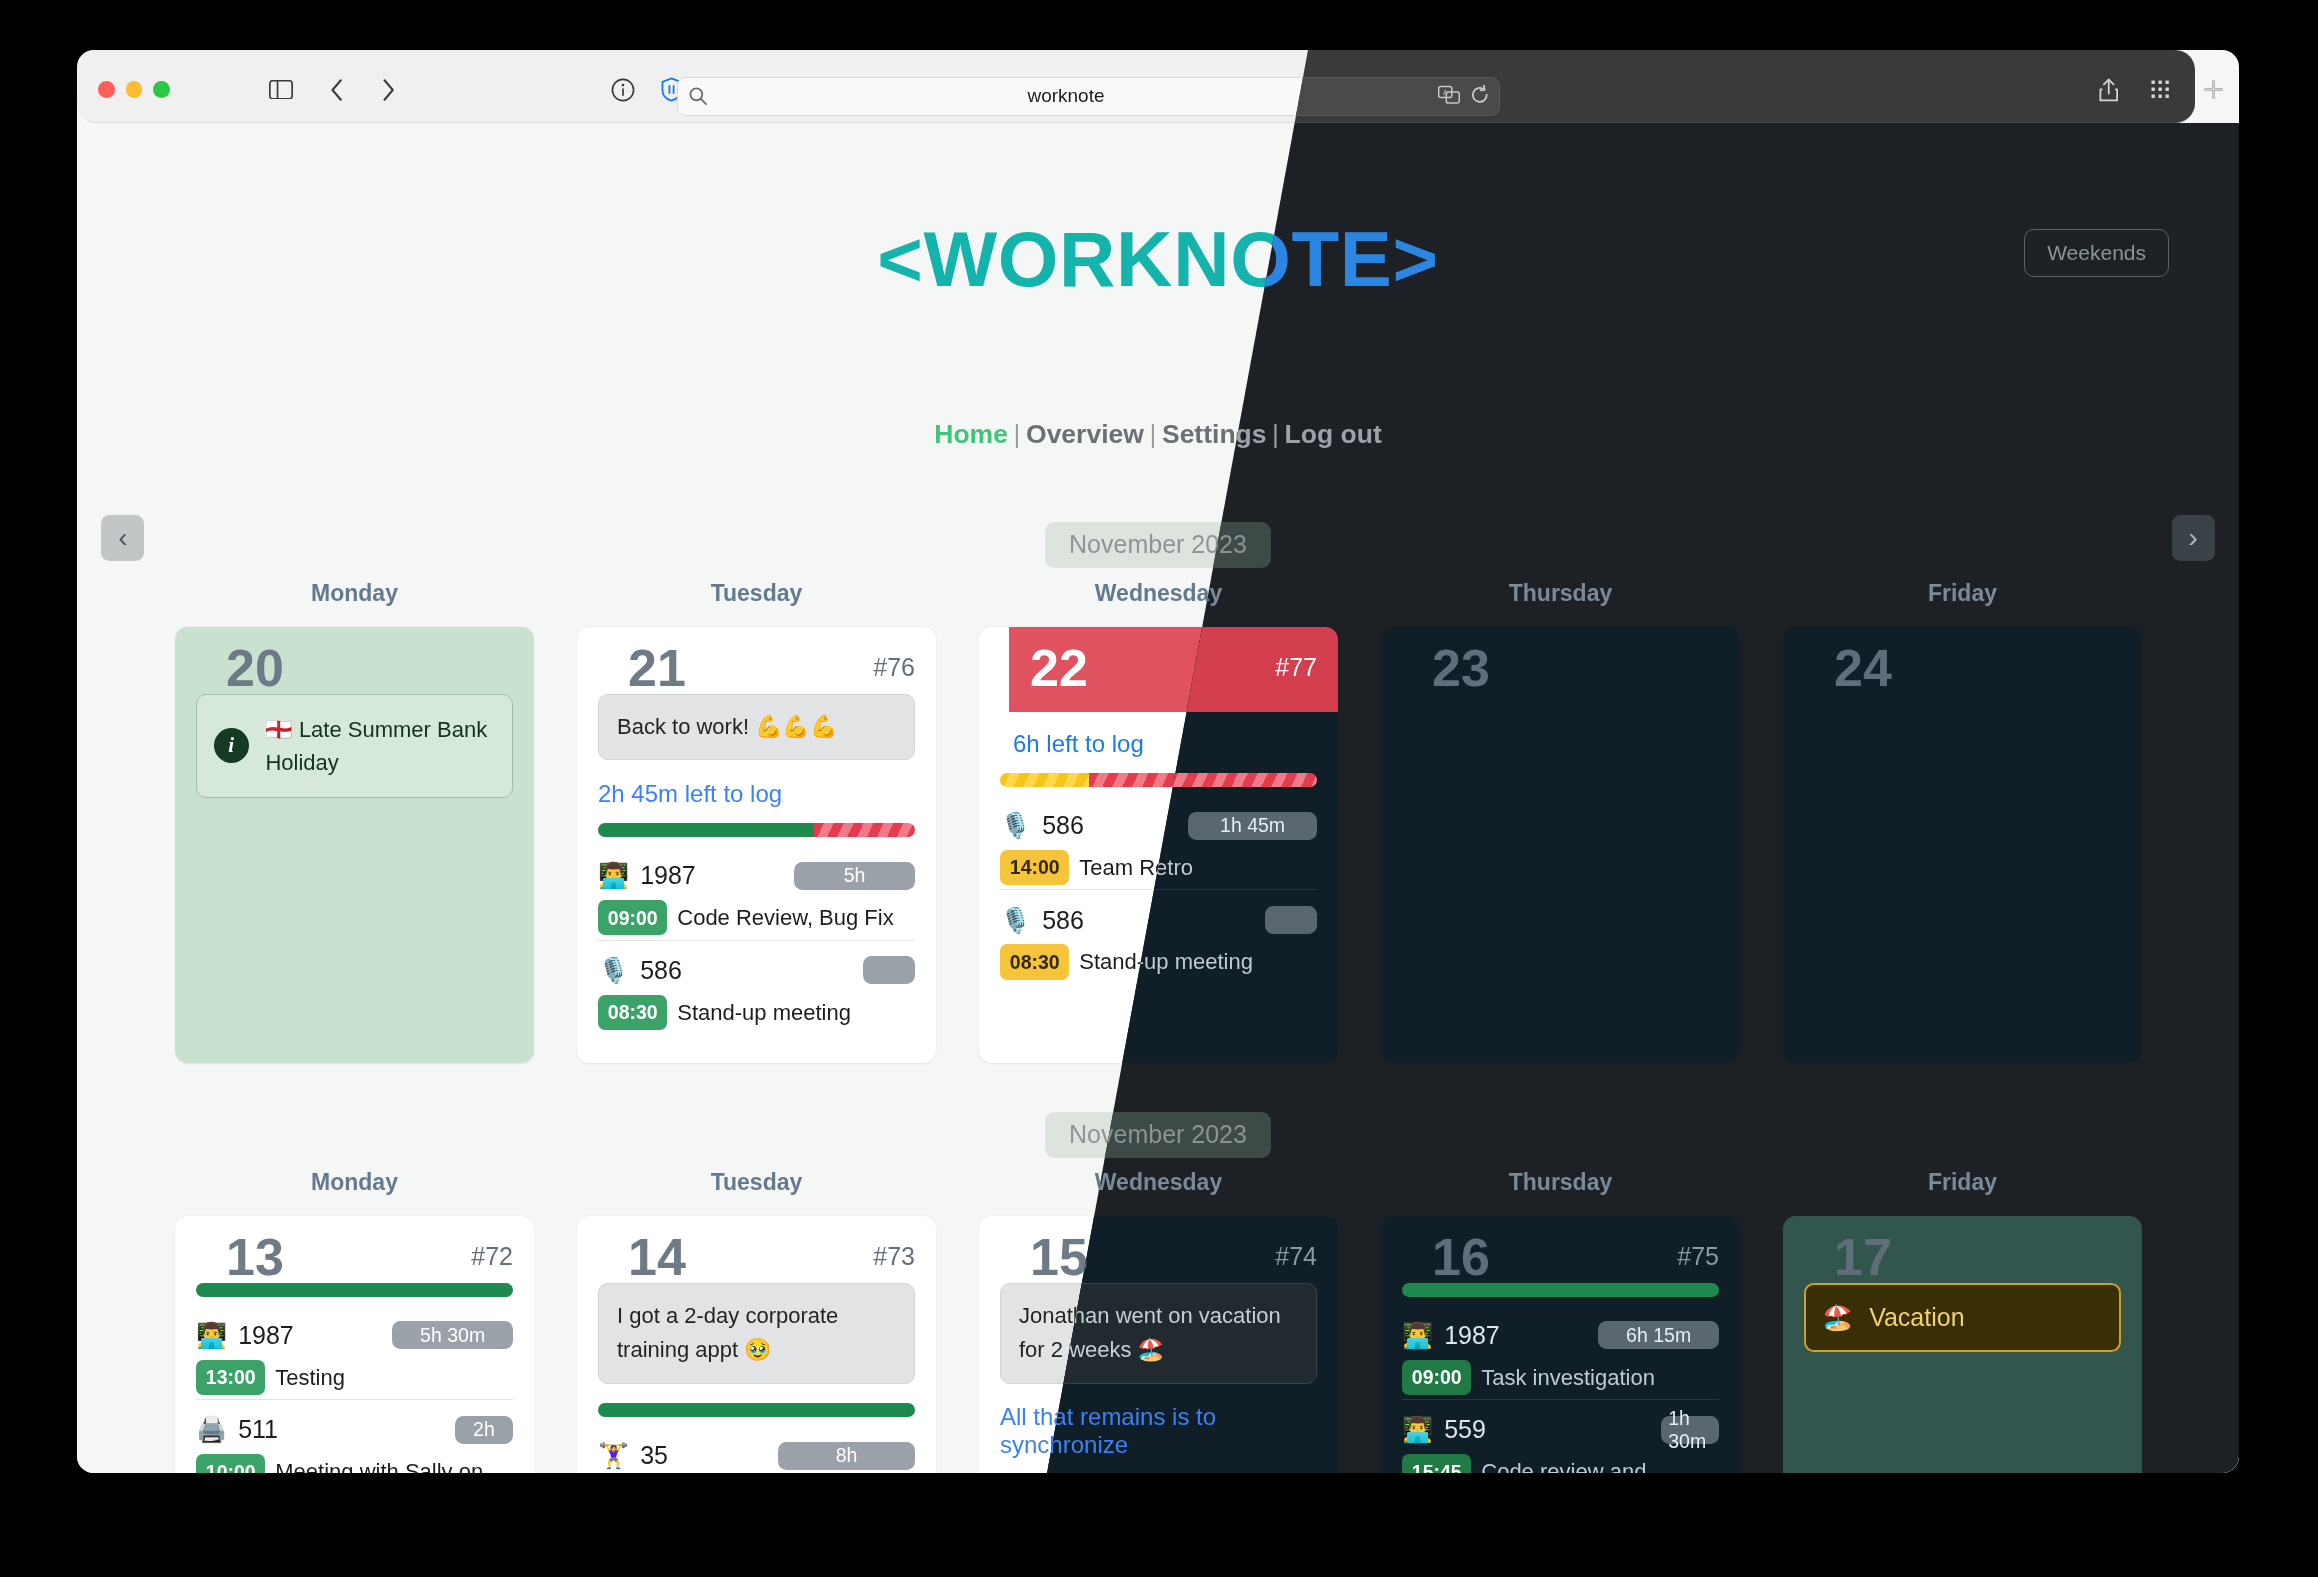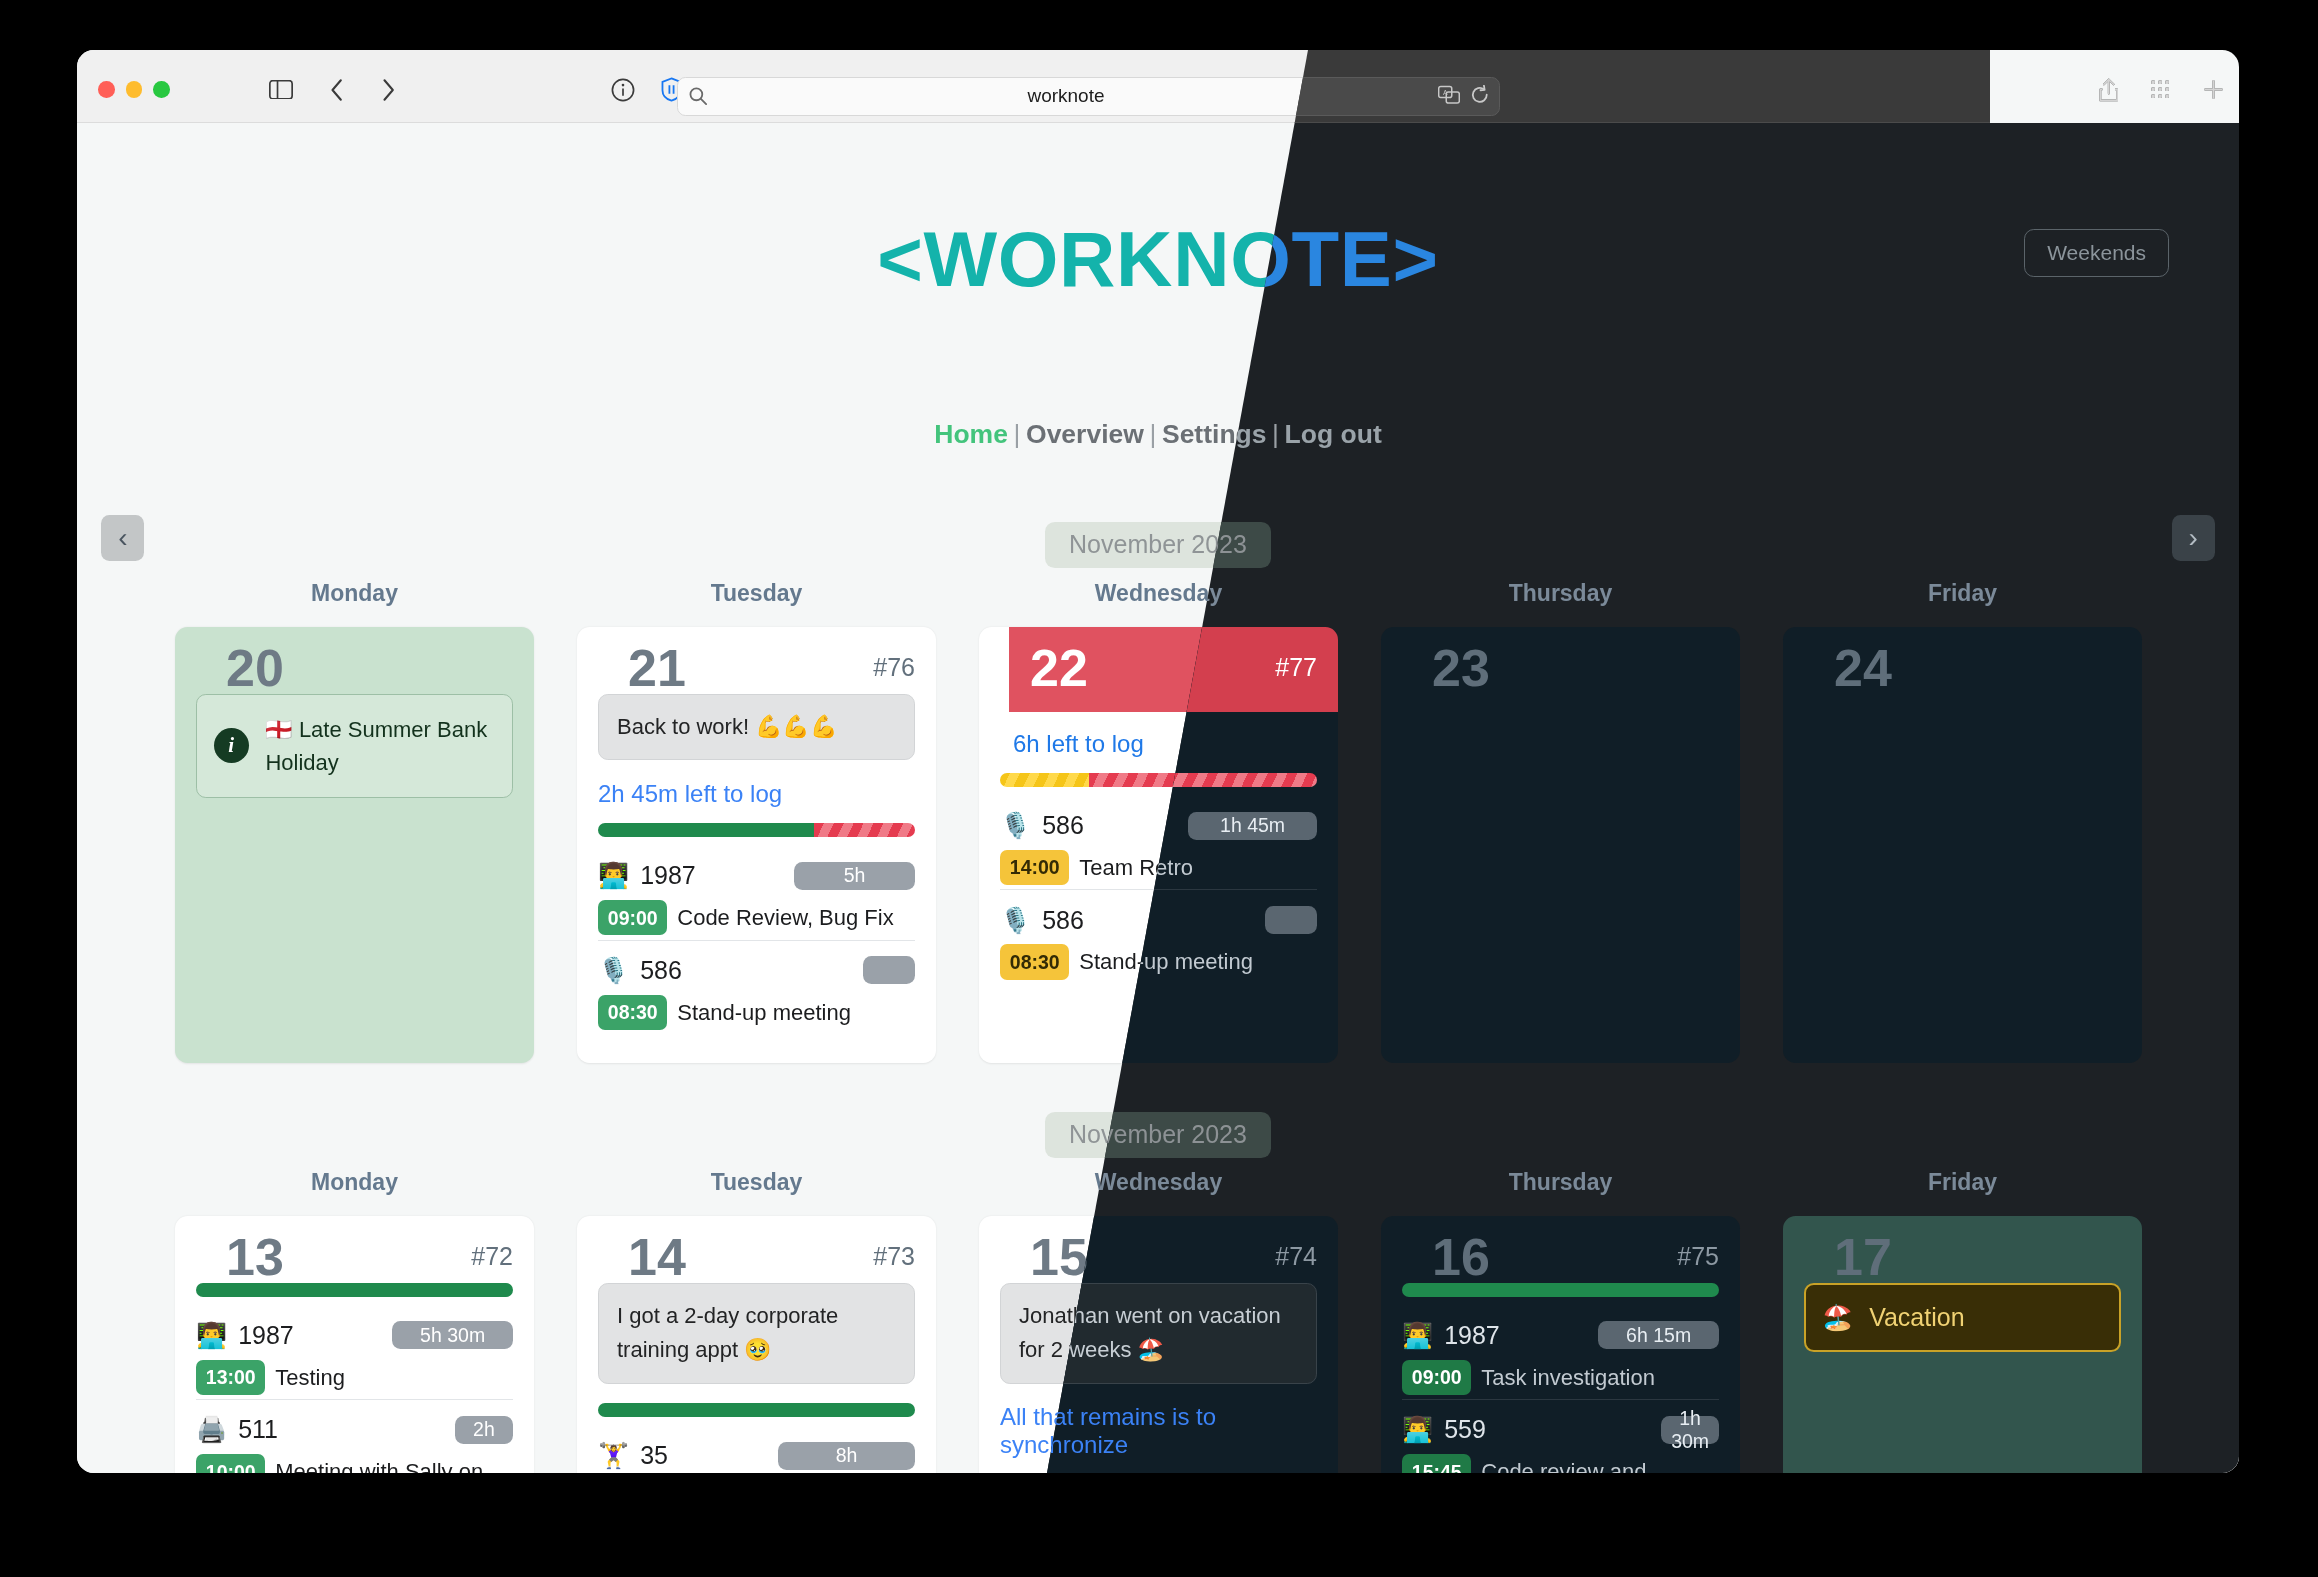--- a/index.html
+++ b/index.html
@@ -23,23 +23,24 @@
   
   .layer { position: absolute; inset: 0; }
   .layer.dark {
     -webkit-clip-path: polygon(1231px 0, 2162px 0, 2162px 1423px, 970px 1423px);
     clip-path: polygon(1231px 0, 2162px 0, 2162px 1423px, 970px 1423px);
   }
 
   
   .toolbar {
     position: absolute; left: 0; top: 0;
-    width: 1913px; height: 73px;
+    width: 2118px; height: 73px;
     background: #f0f0f0;
     border-bottom: 0.7px solid #dcdcdc;
+    border-radius: 20px;
   }
   .dark .toolbar { background: #3a3a3a; border-bottom-color: #4b4b4b; }
 
   .traffic { position: absolute; left: 21px; top: 31px; display: flex; gap: 11px; }
   .tl { width: 16.7px; height: 16.7px; border-radius: 50%; }
   .tl.r { background: #ff5f57; } .tl.y { background: #febc2e; } .tl.g { background: #28c840; }
 
   .tb-icon {
     position: absolute; top: 24px;
     width: 31px; height: 31px;
@@ -244,21 +245,21 @@
   .entry { padding-bottom: 4.2px; }
   .entry + .entry { border-top: 0.7px solid #e2e5e8; padding-top: 15.3px; }
   .dark .entry + .entry { border-top-color: #2b3740; }
 
   .entry-top { display: flex; align-items: center; gap: 11px; margin-bottom: 9.8px; }
   .entry-emoji { font-size: 25px; line-height: 1;
     font-family: "DejaVu Sans", sans-serif; }
   .entry-id { font-size: 25px; color: #1c1d1f; flex: 0 0 auto; }
   .dark .entry-id { color: #dfe5ea; }
 
-  .dur-track { flex: 1; display: flex; justify-content: flex-end; text-align: center; }
+  .dur-track { flex: 1; display: flex; justify-content: flex-end; }
   .dur {
     background: #9aa1a9; color: #fff;
     border-radius: 8.4px;
     height: 28px; min-width: 52px;
     display: flex; align-items: center; justify-content: center;
     font-size: 19.5px;
     padding: 0 7px;
   }
   .dark .dur { background: #5a6670; color: #e8eef3; }
 

